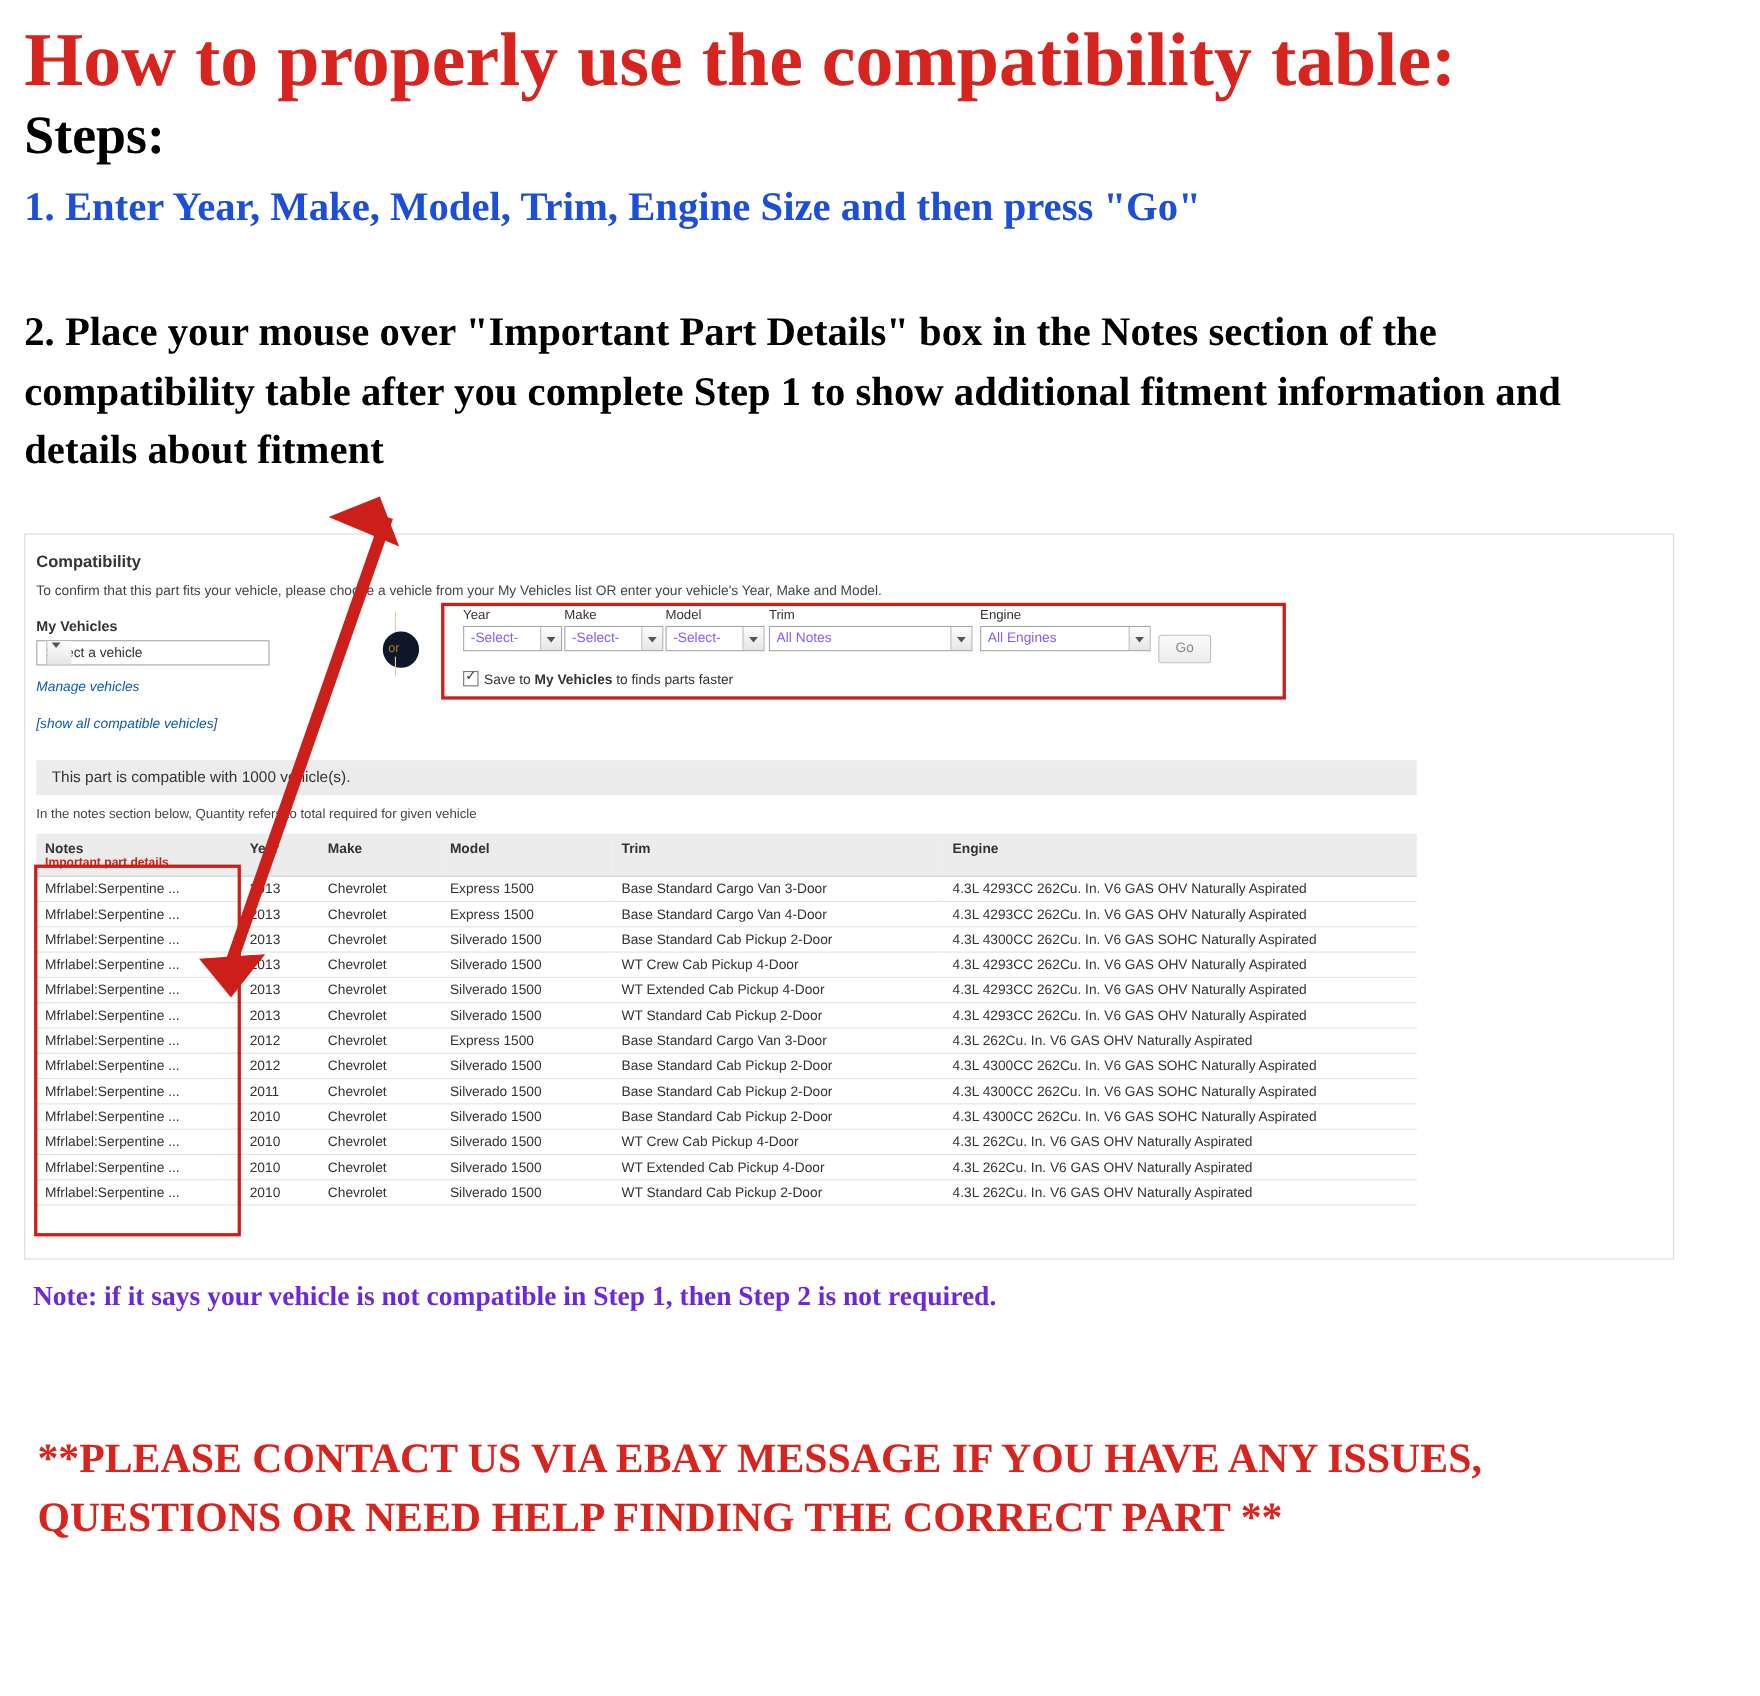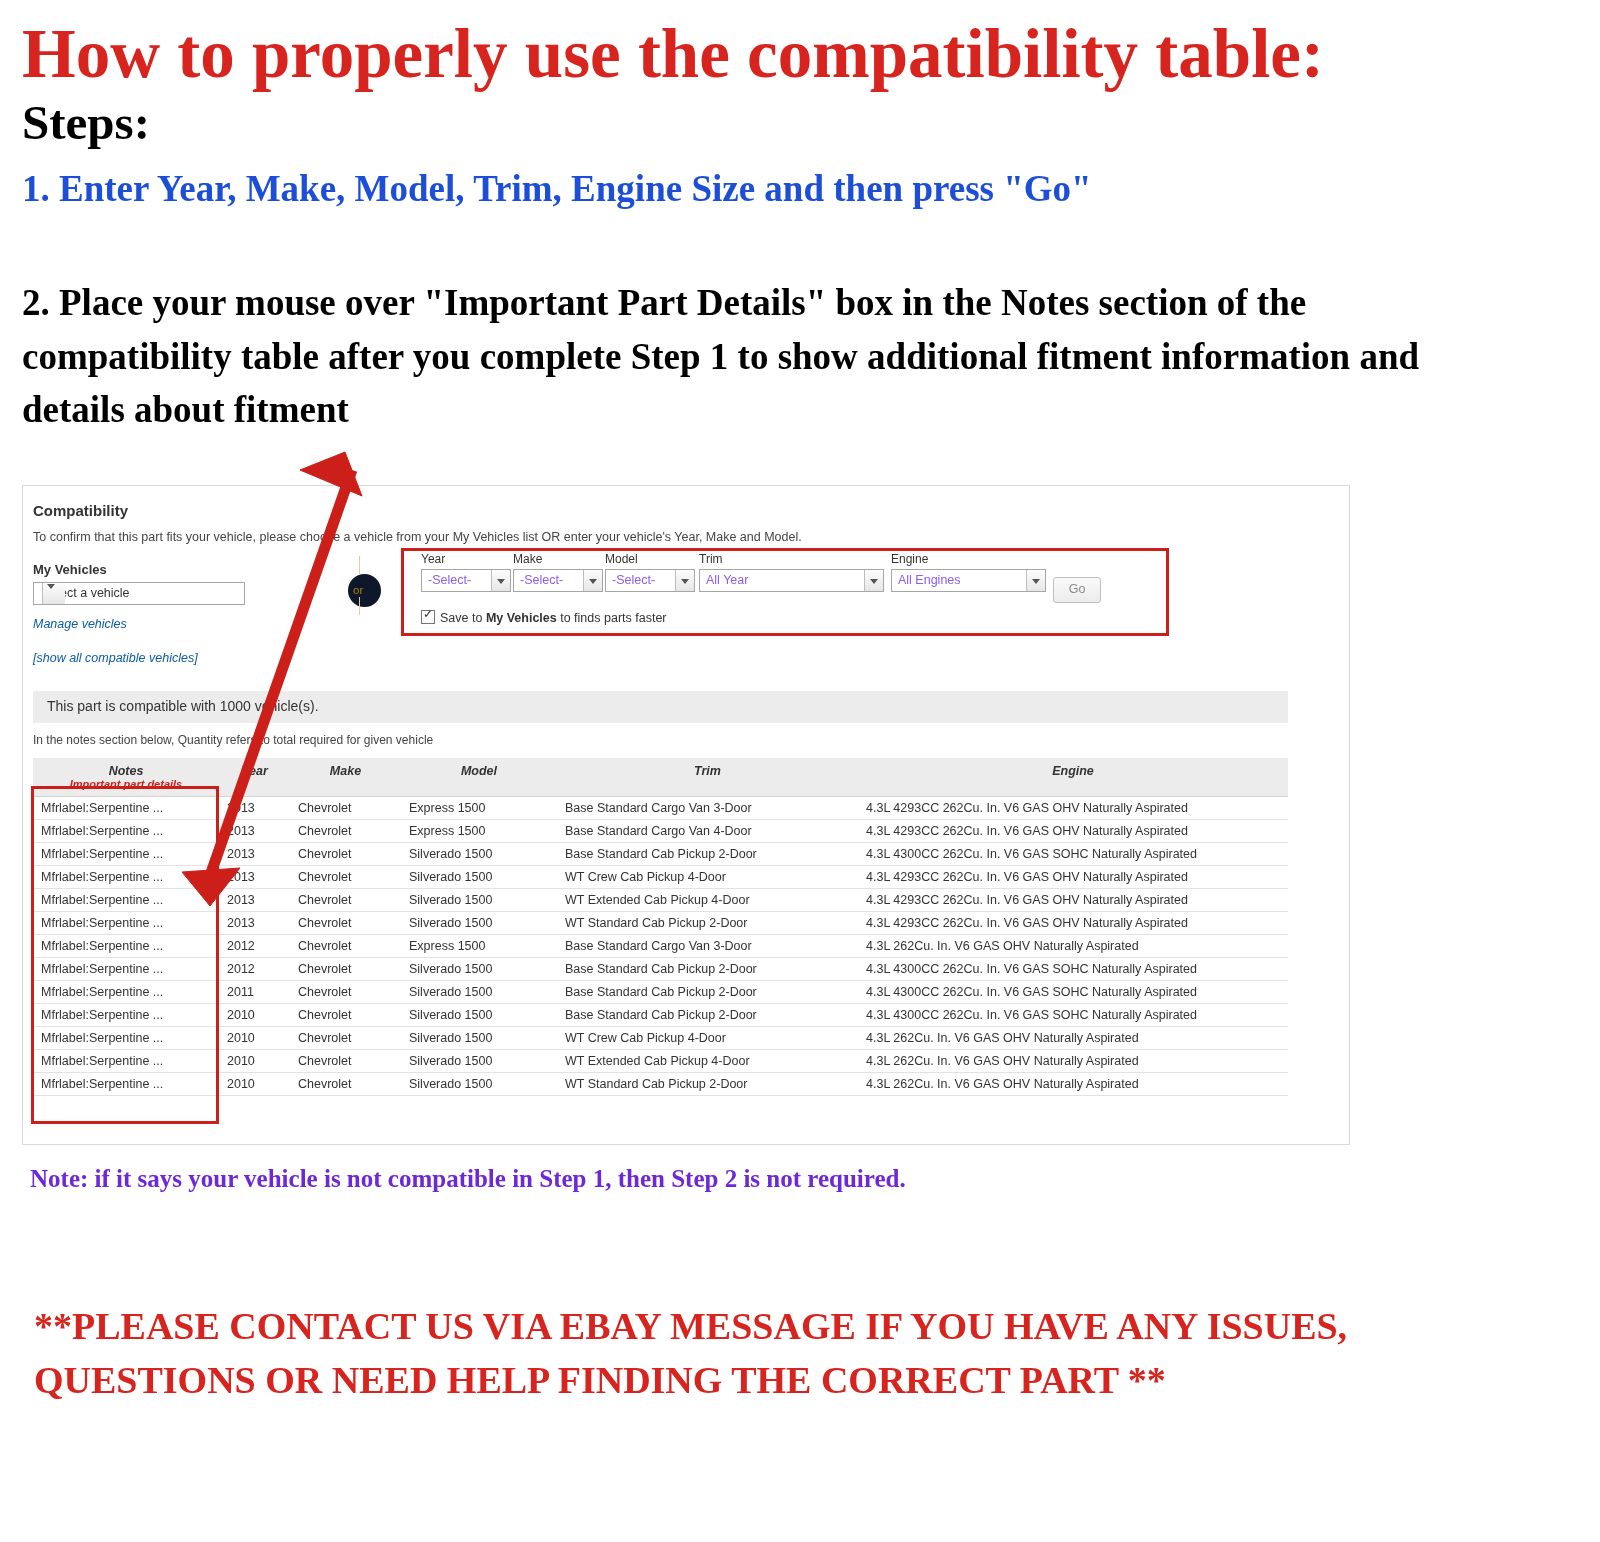--- a/index.html
+++ b/index.html
@@ -81,21 +81,21 @@
     font-size: 38px;
     color: #d8241e;
     line-height: 1.42;
   }
 
   
   .panel {
     position: absolute;
     left: 22px;
     top: 485px;
-    width: 1328px;
+    width: 1500px;
     height: 660px;
     border: 1px solid #d9d9d9;
     background: #ffffff;
     box-sizing: border-box;
     overflow: hidden;
     font-size: 13px;
     color: #333;
   }
   .panel-inner { position: relative; width: 100%; height: 100%; }
 
@@ -207,25 +207,24 @@
     font-size: 12px; color: #444;
   }
 
   
   table.fit {
     position: absolute; left: 10px; top: 272px;
     width: 1255px; border-collapse: collapse;
     font-size: 12.5px; color: #333;
   }
   table.fit thead th {
-    background: #ececec; text-align: center;
+    background: #ececec; text-align: left;
     font-weight: bold; padding: 6px 8px;
     border-bottom: 1px solid #d2d2d2;
     vertical-align: top;
-    font-style: italic;
   }
   table.fit thead th .imp {
     display: block; color: #cc1f1a; font-size: 11px; font-weight: bold;
   }
   table.fit tbody td {
     padding: 4px 8px; border-bottom: 1px solid #e2e2e2;
     white-space: nowrap; overflow: hidden;
   }
   .c-notes { width: 170px; }
   .c-year  { width: 55px; }
@@ -304,21 +303,21 @@
         <span class="val">-Select-</span>
         <span class="arrowbox">
             <span class="caret"></span>
           </span>
       </div>
     </div>
 
     <div class="field" style="left:676px; top:66px; width:190px;">
       <div class="flabel">Trim</div>
       <div class="selbox" style="width:185px;">
-        <span class="val">All Year</span>
+        <span class="val">All Notes</span>
         <span class="arrowbox">
             <span class="caret"></span>
           </span>
       </div>
     </div>
 
     <div class="field" style="left:868px; top:66px; width:160px;">
       <div class="flabel">Engine</div>
       <div class="selbox" style="width:155px;">
         <span class="val">All Engines</span>

